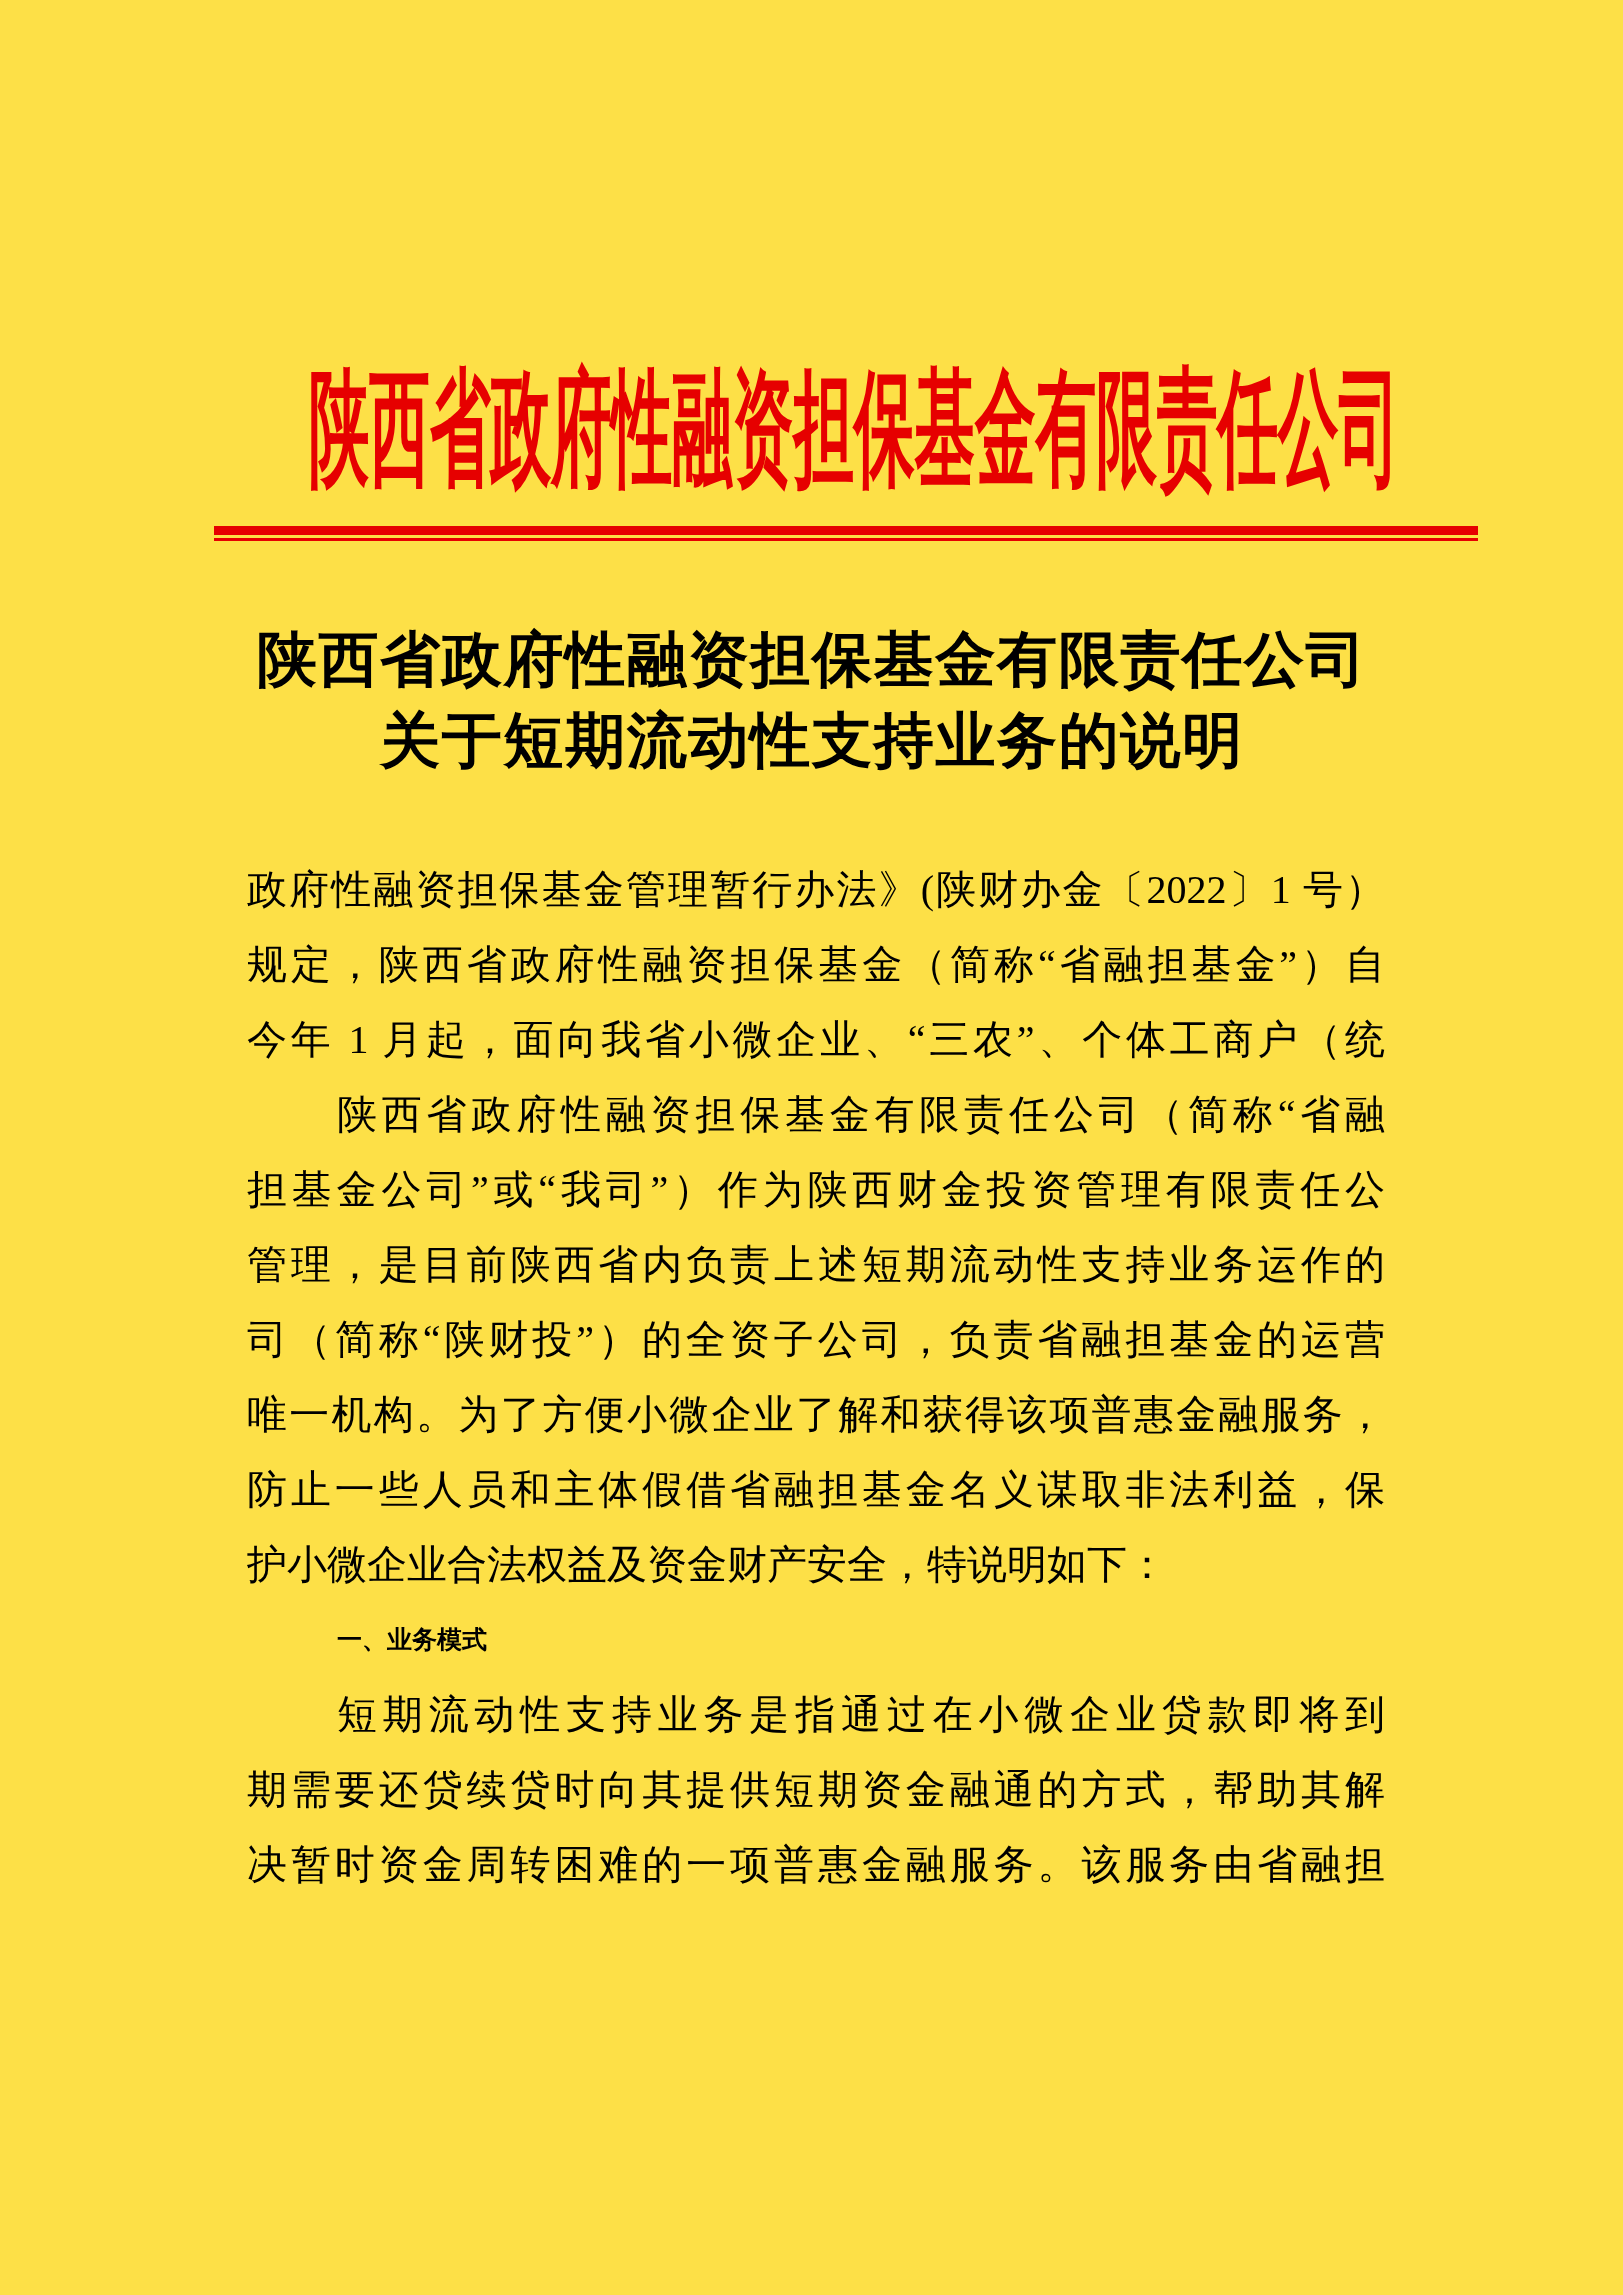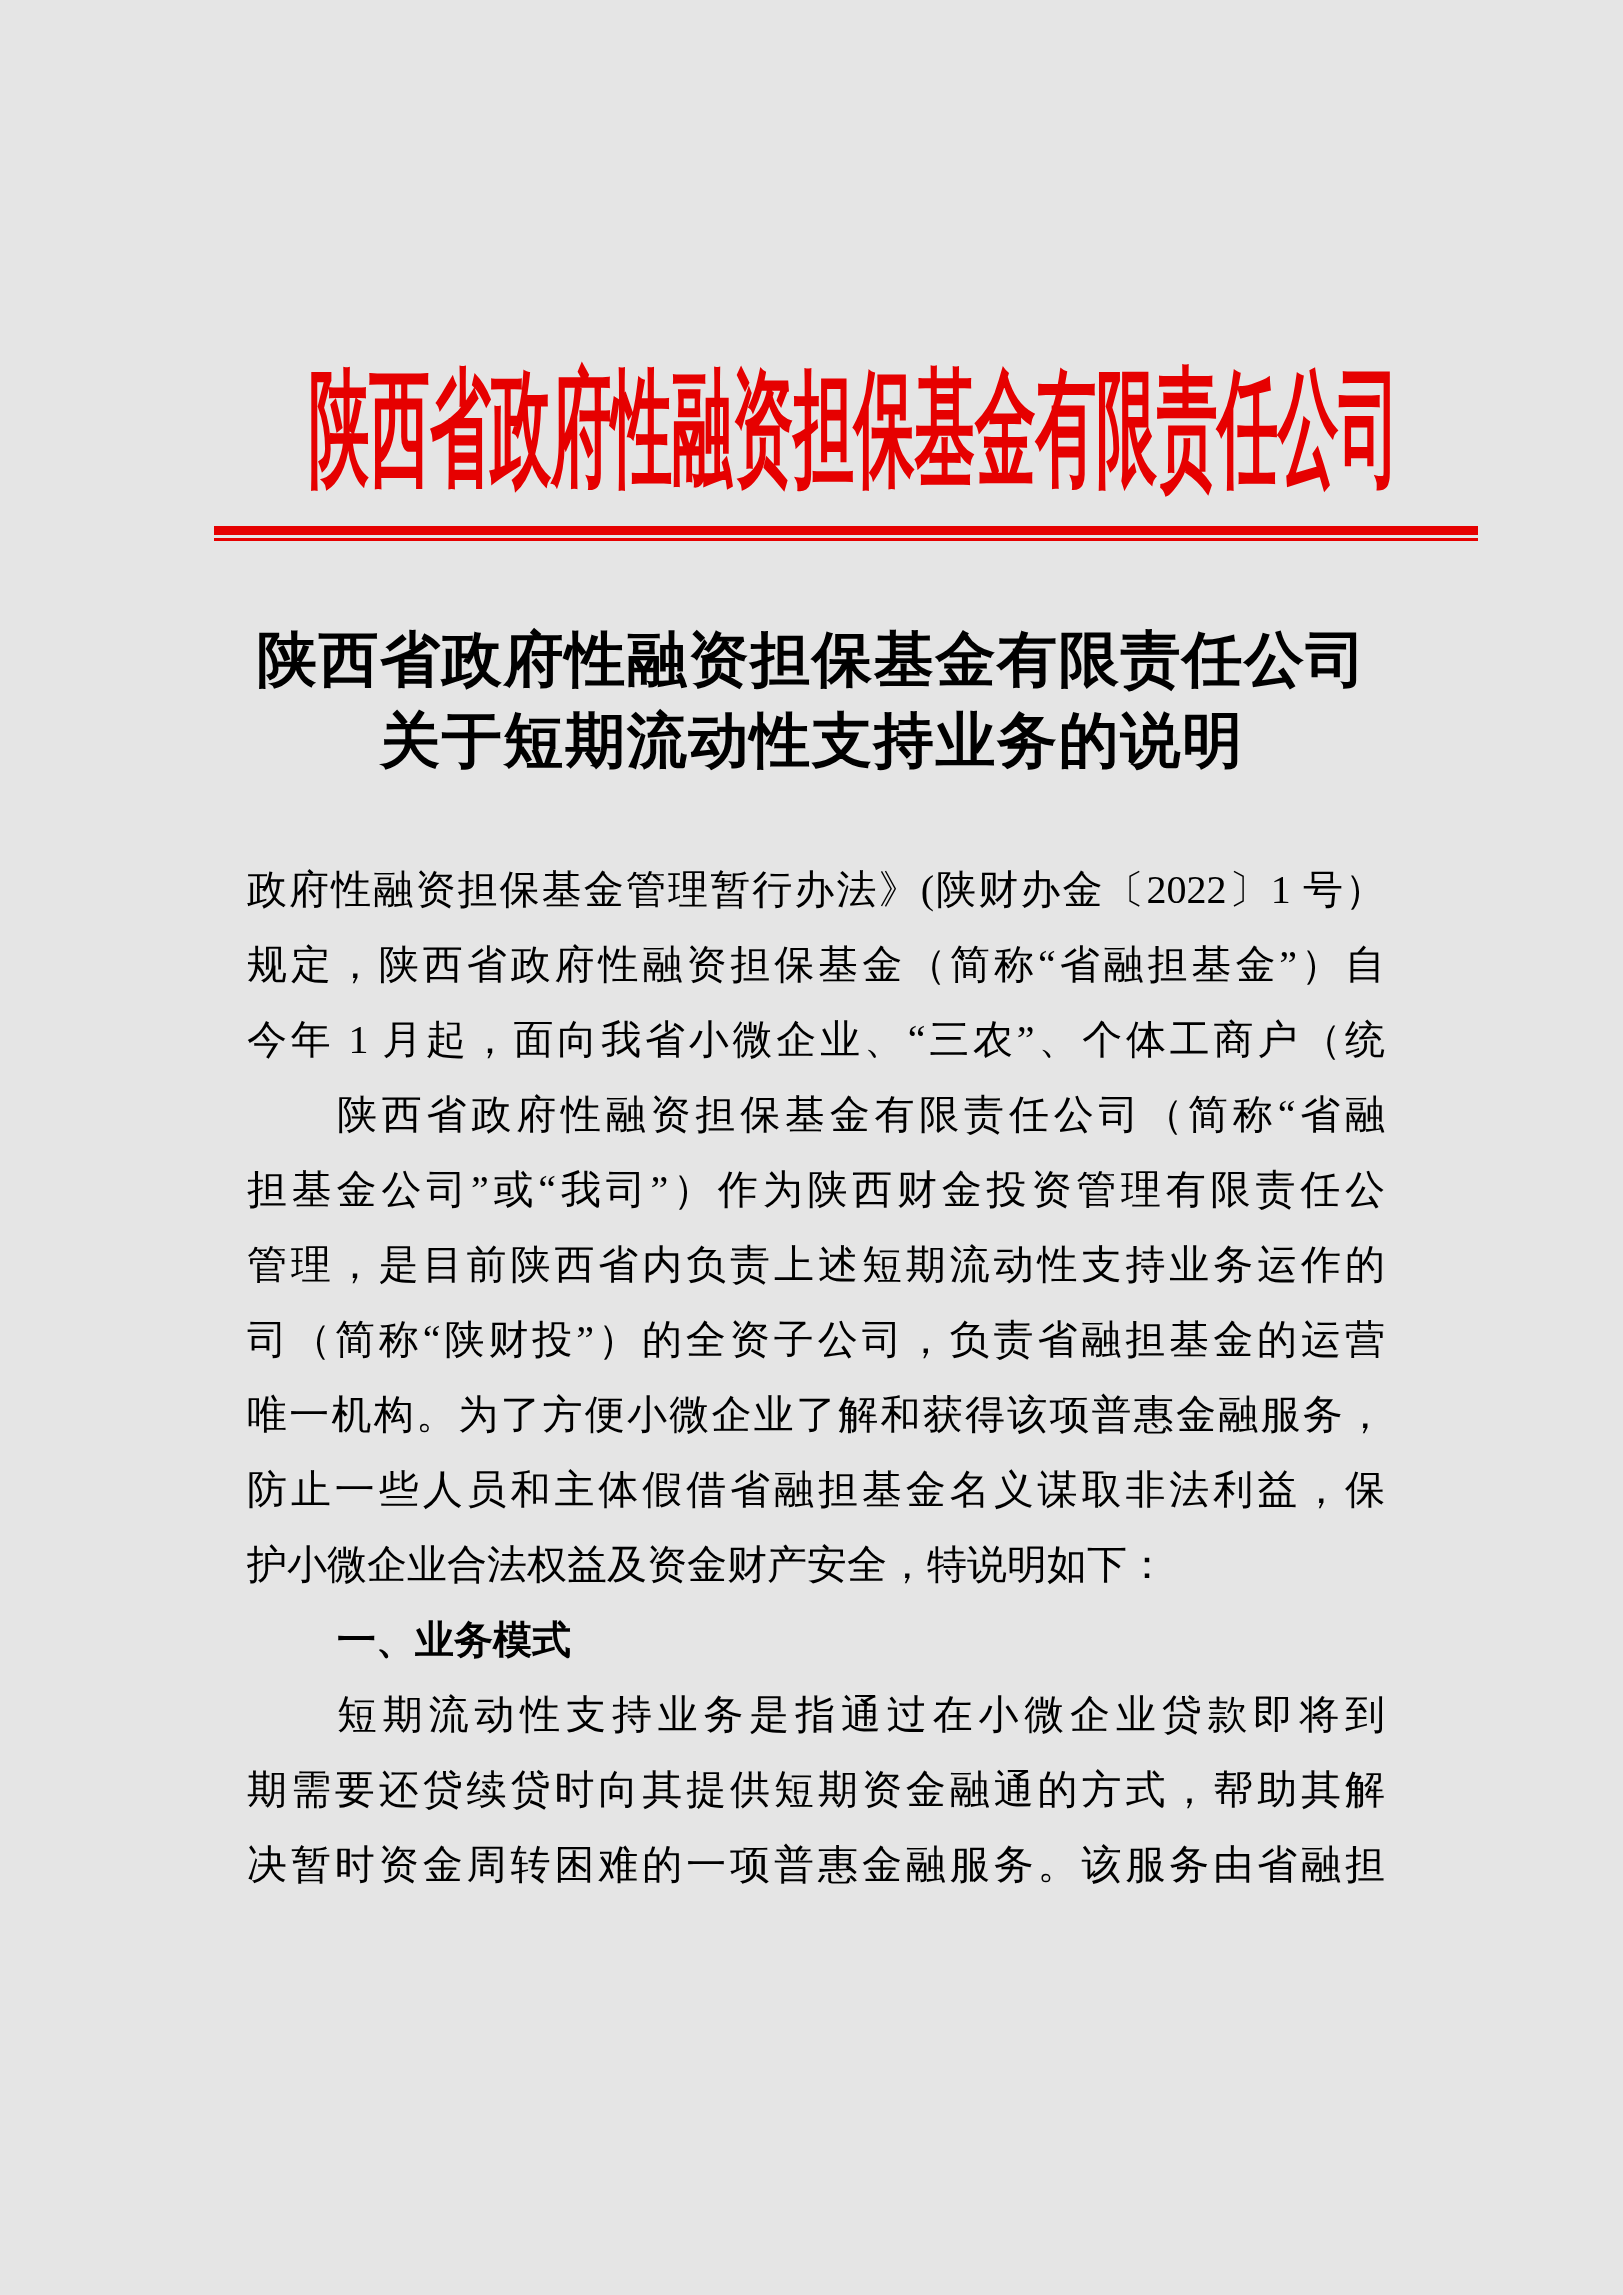--- a/index.html
+++ b/index.html
@@ -2,21 +2,21 @@
 <html style="--accent: #e60000;font-size:13.5px"><head>
 <meta charset="utf-8">
 <style>
   :root { --accent: #e60000; }
   * { margin: 0; padding: 0; box-sizing: border-box; }
   html, body { background: #ffffff; }
   .page {
     position: relative;
     width: 1624px;
     height: 2295px;
-    background: #e5e5e5;
+    background: #fde047;
     overflow: hidden;
     font-family: "Liberation Serif", serif;
     color: #000000;
   }
 
   
   .letterhead {
     position: absolute;
     top: 364px;
     left: 854px;
@@ -83,21 +83,21 @@
   }
   .line.para-end {
     text-align-last: left;
   }
   .line.indent {
     padding-left: 90px;
   }
   .line.heading {
     font-family: "Liberation Sans", sans-serif;
     font-weight: bold;
-    font-size: 39px;
+    font-size: 25px;
     text-align-last: left;
   }
 </style>
 </head>
 <body>
 
 <div class="page">
 
   <div class="letterhead">陕西省政府性融资担保基金有限责任公司</div>
 

